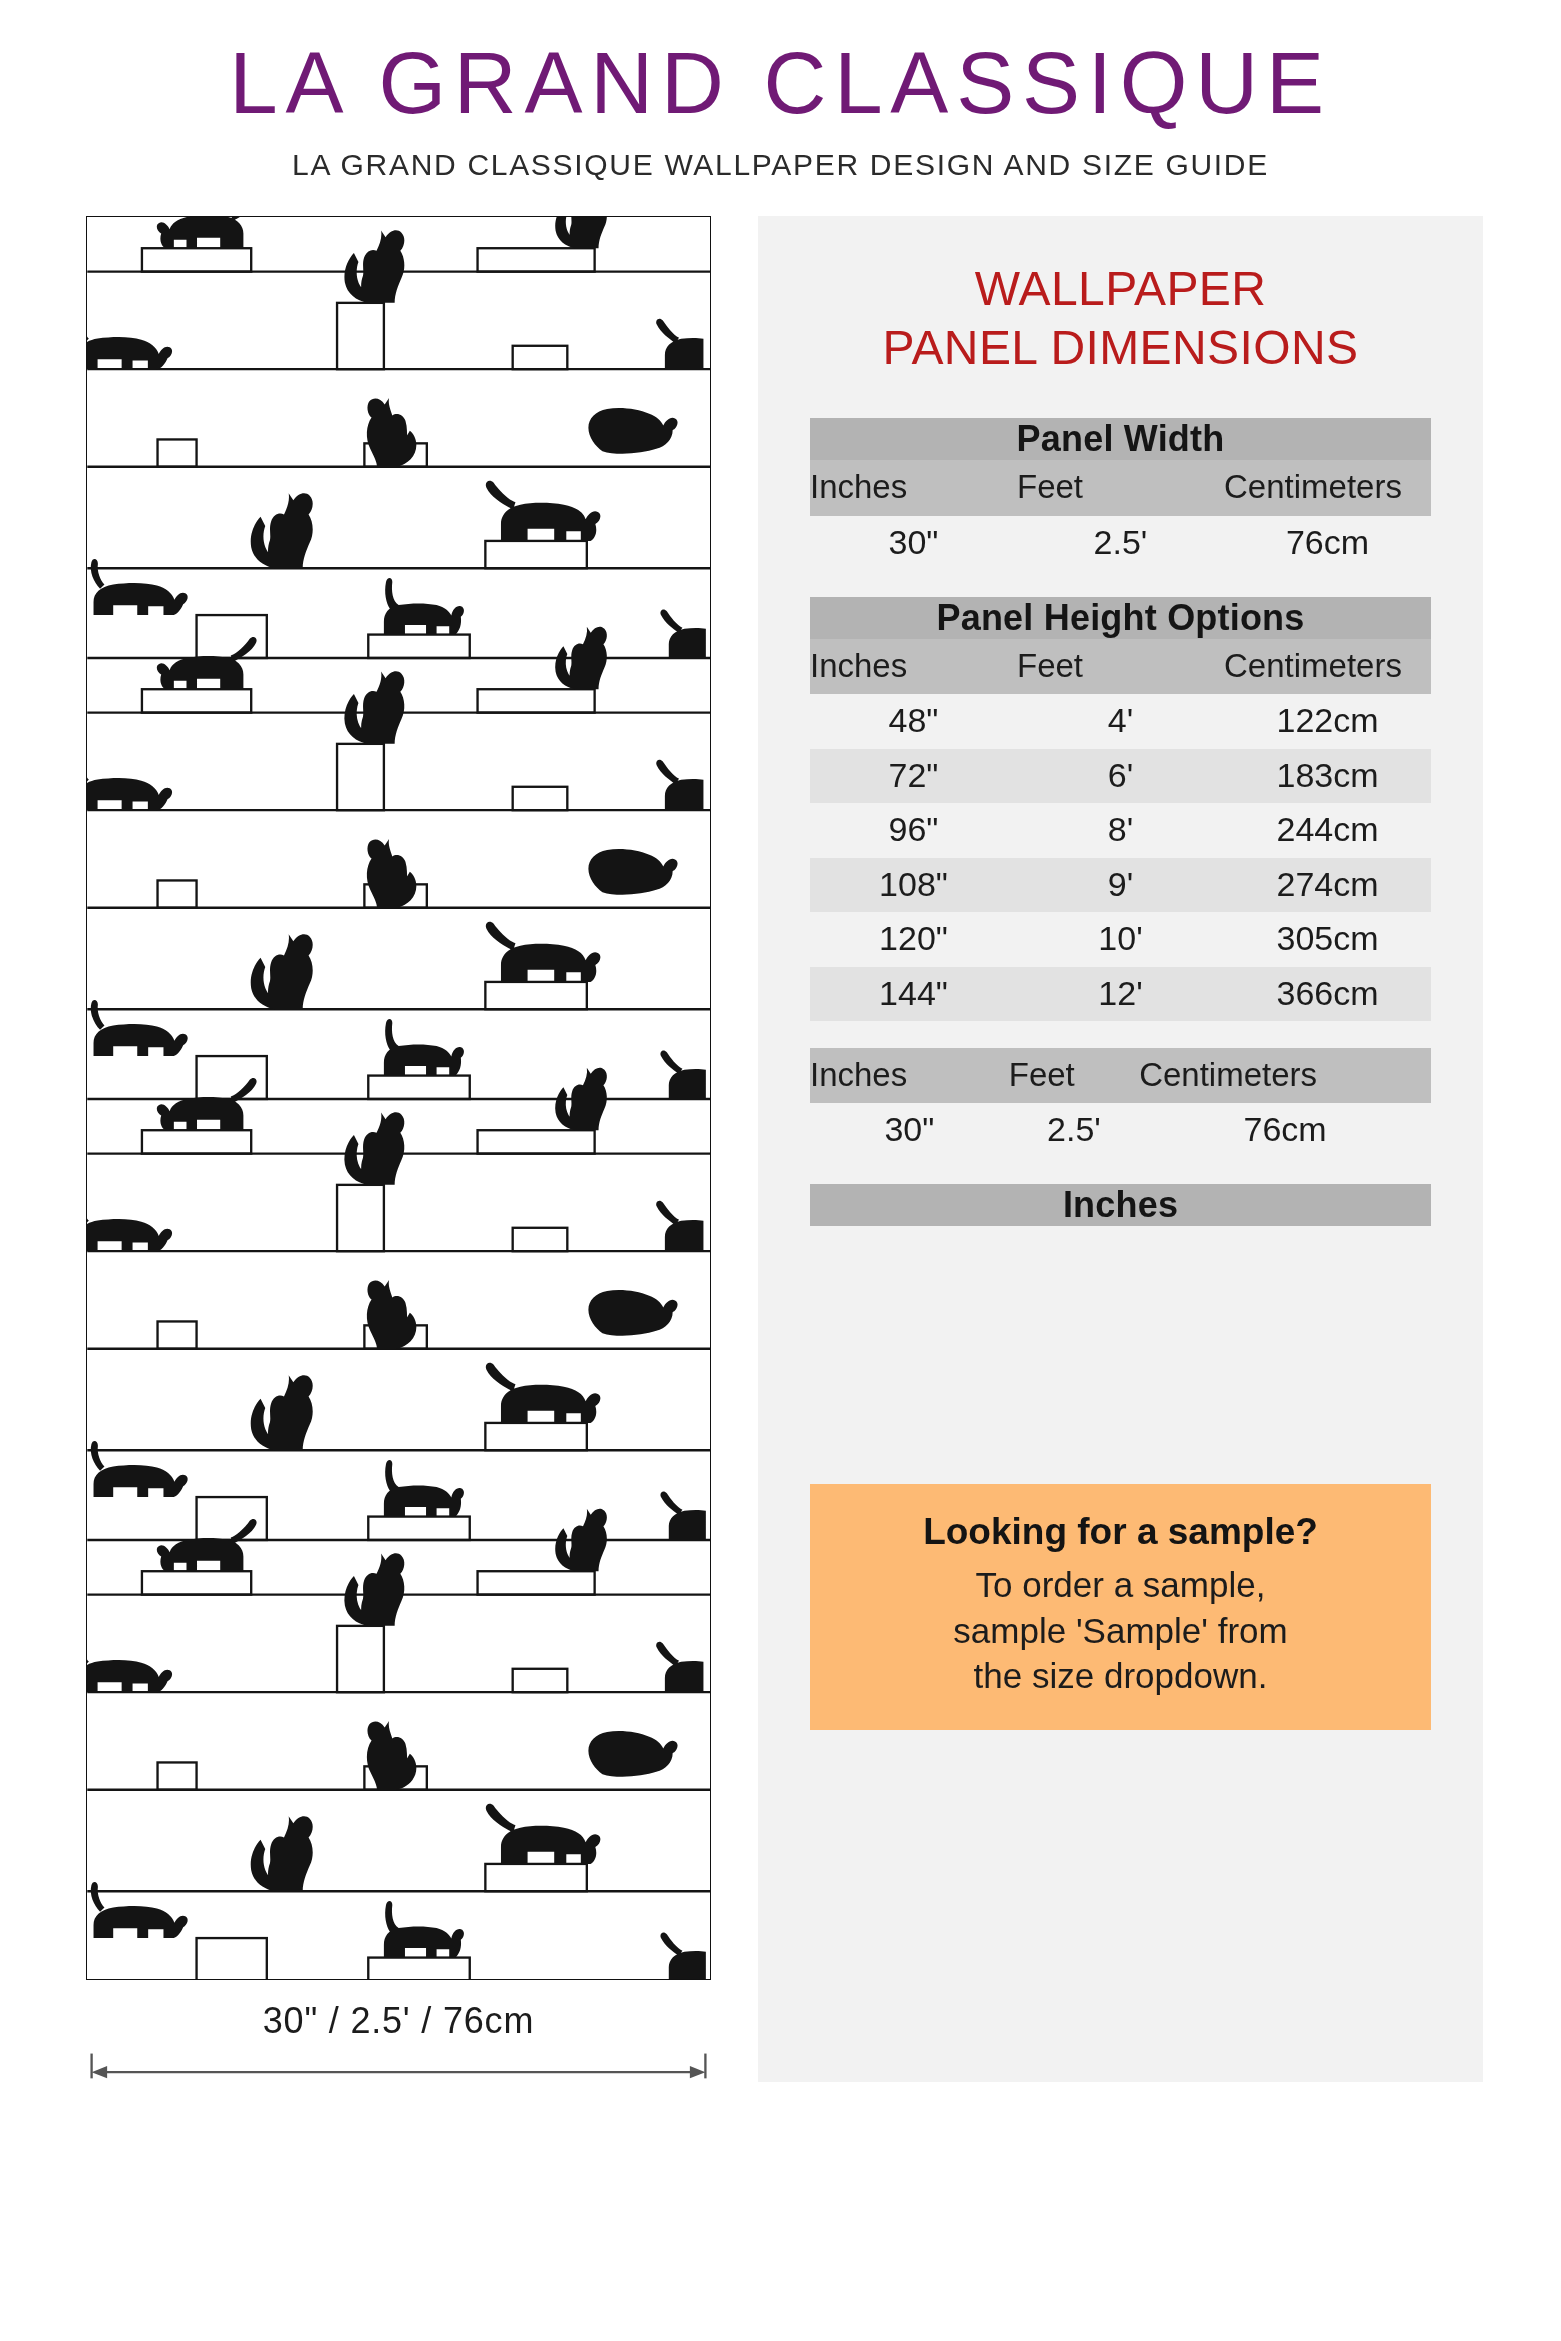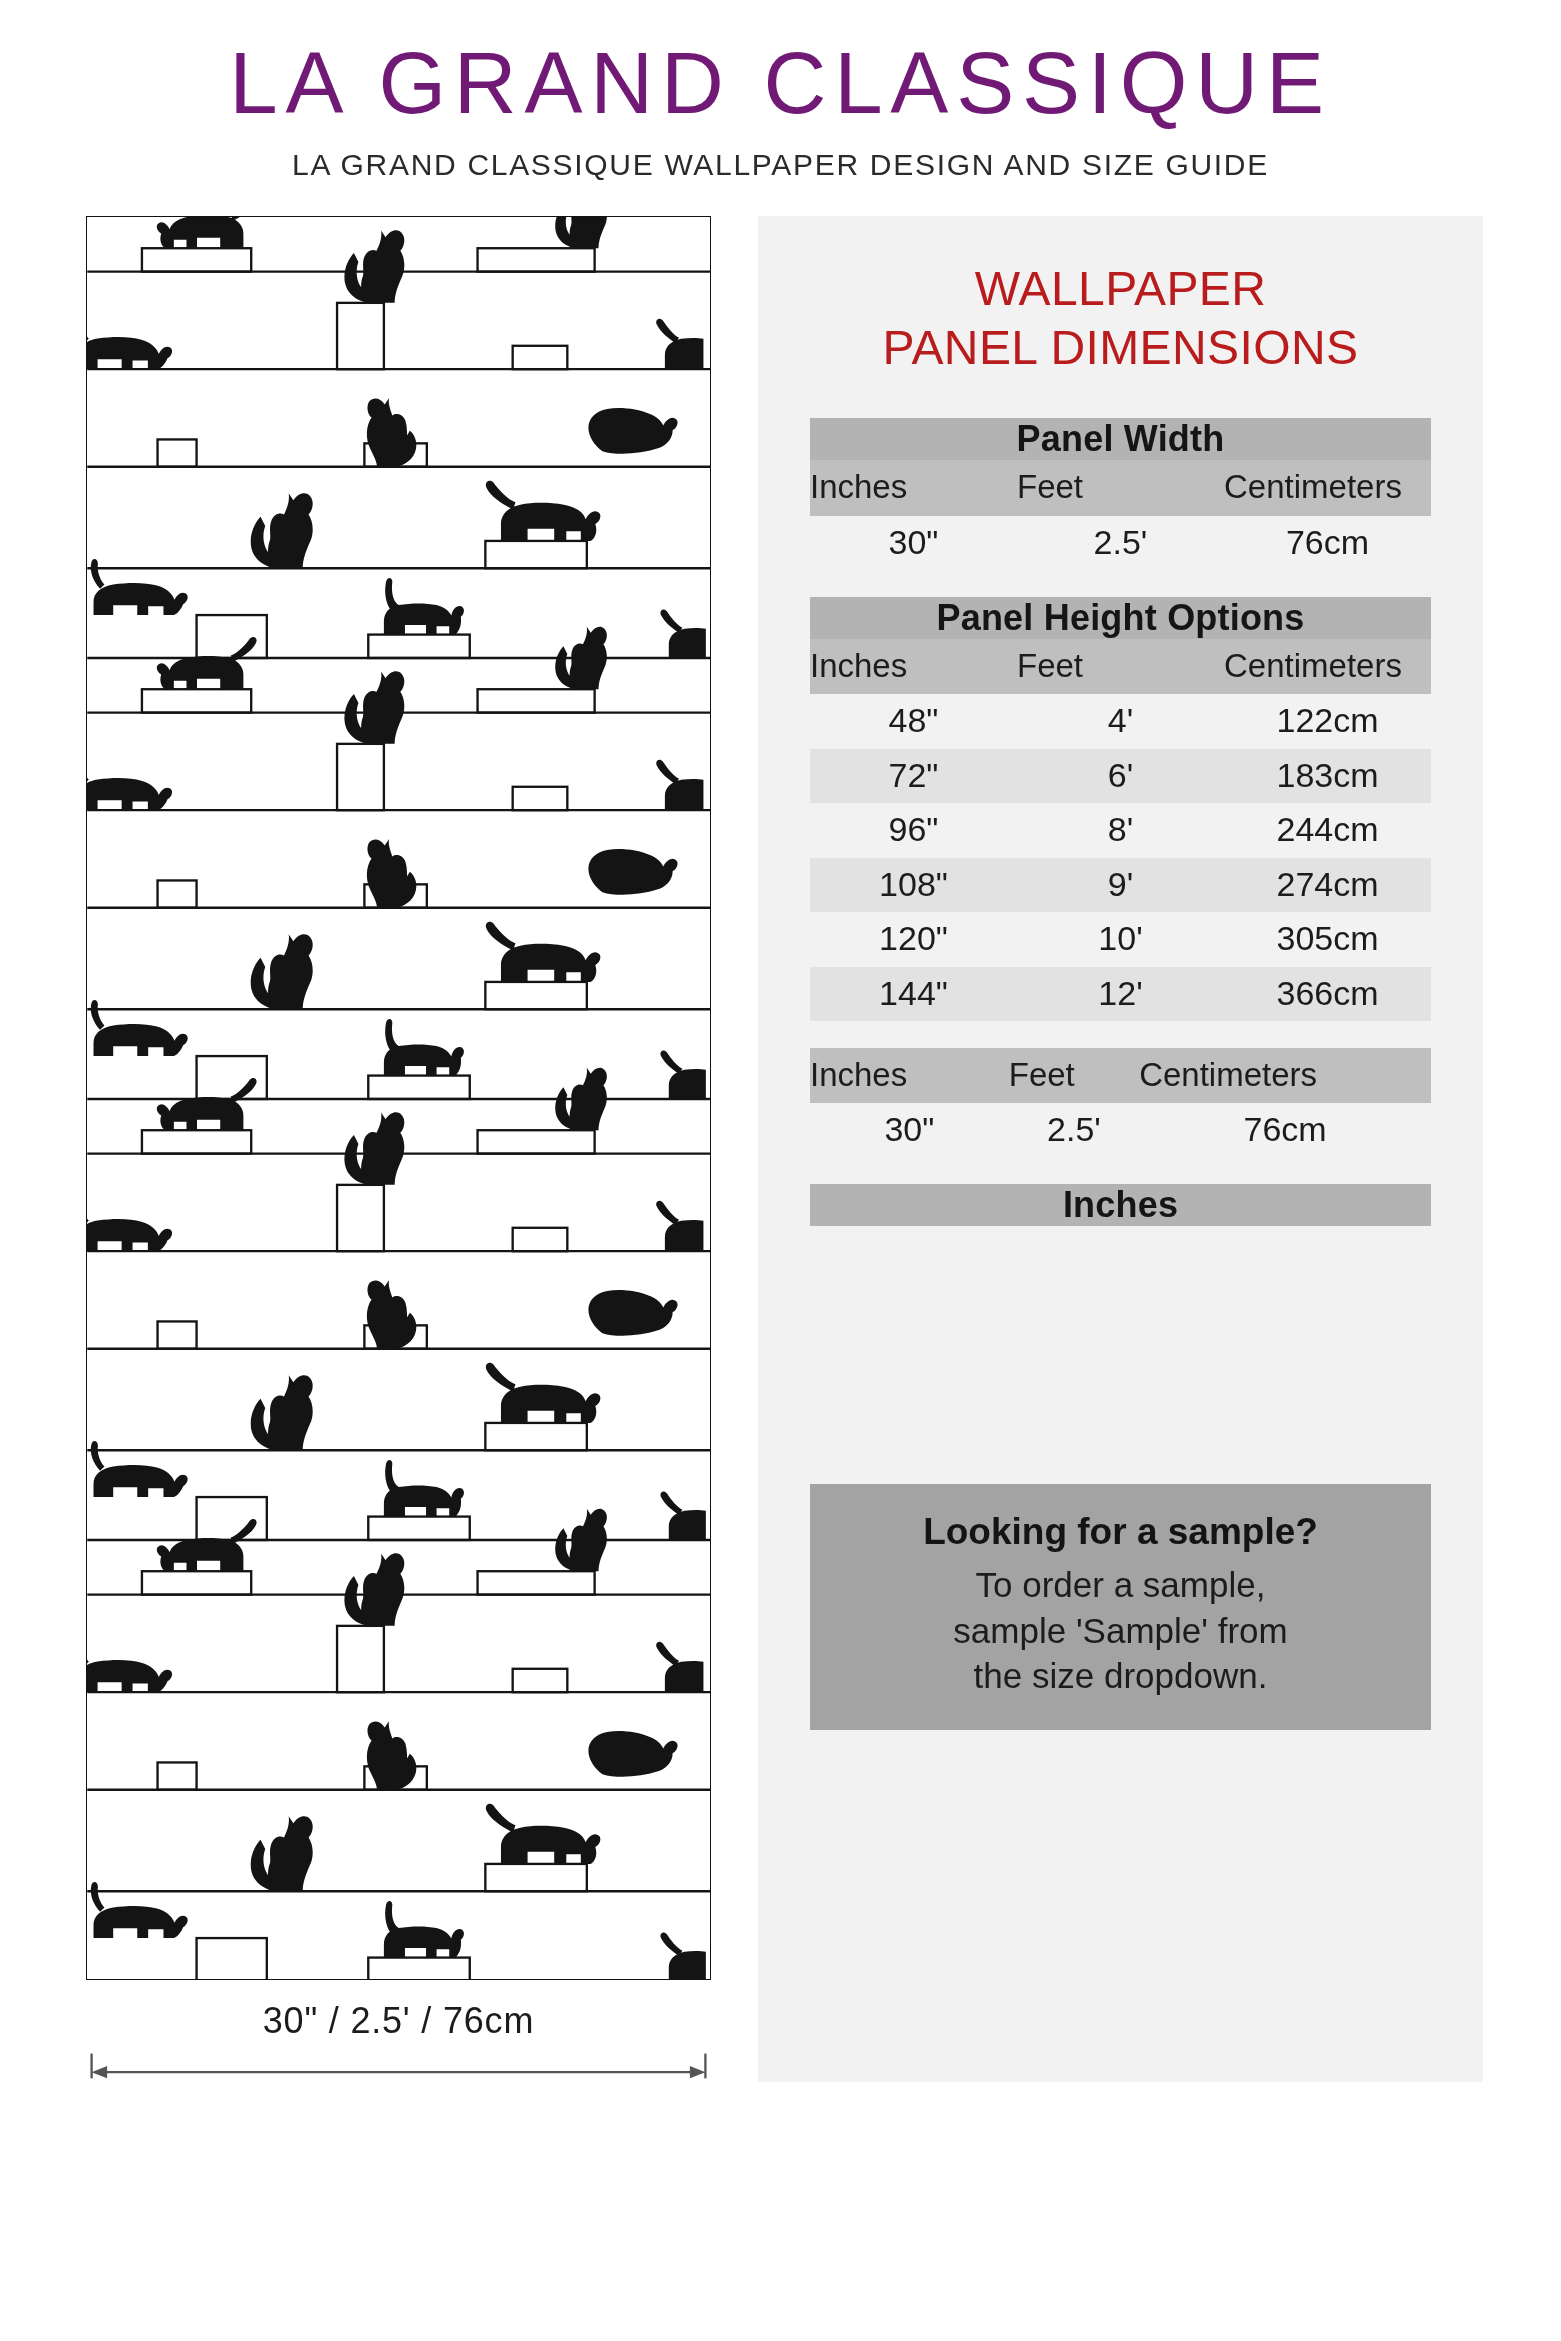--- a/index.html
+++ b/index.html
@@ -146,21 +146,21 @@
     background: #b3b3b3;
     text-align: center;
     font-size: 36px;
     font-weight: 300;
     color: #1c1c1c;
     padding: 9.4px 0 11px 0;
   }
 
   .sample-box {
     margin-top: 258px;
-    background: #a3a3a3;
+    background: #fdba74;
     padding: 26.5px 23.4px 31px 23.4px;
     text-align: center;
   }
   .sample-title {
     font-size: 37px;
     font-weight: bold;
     color: #141414;
     margin-bottom: 9.4px;
   }
   .sample-text {

